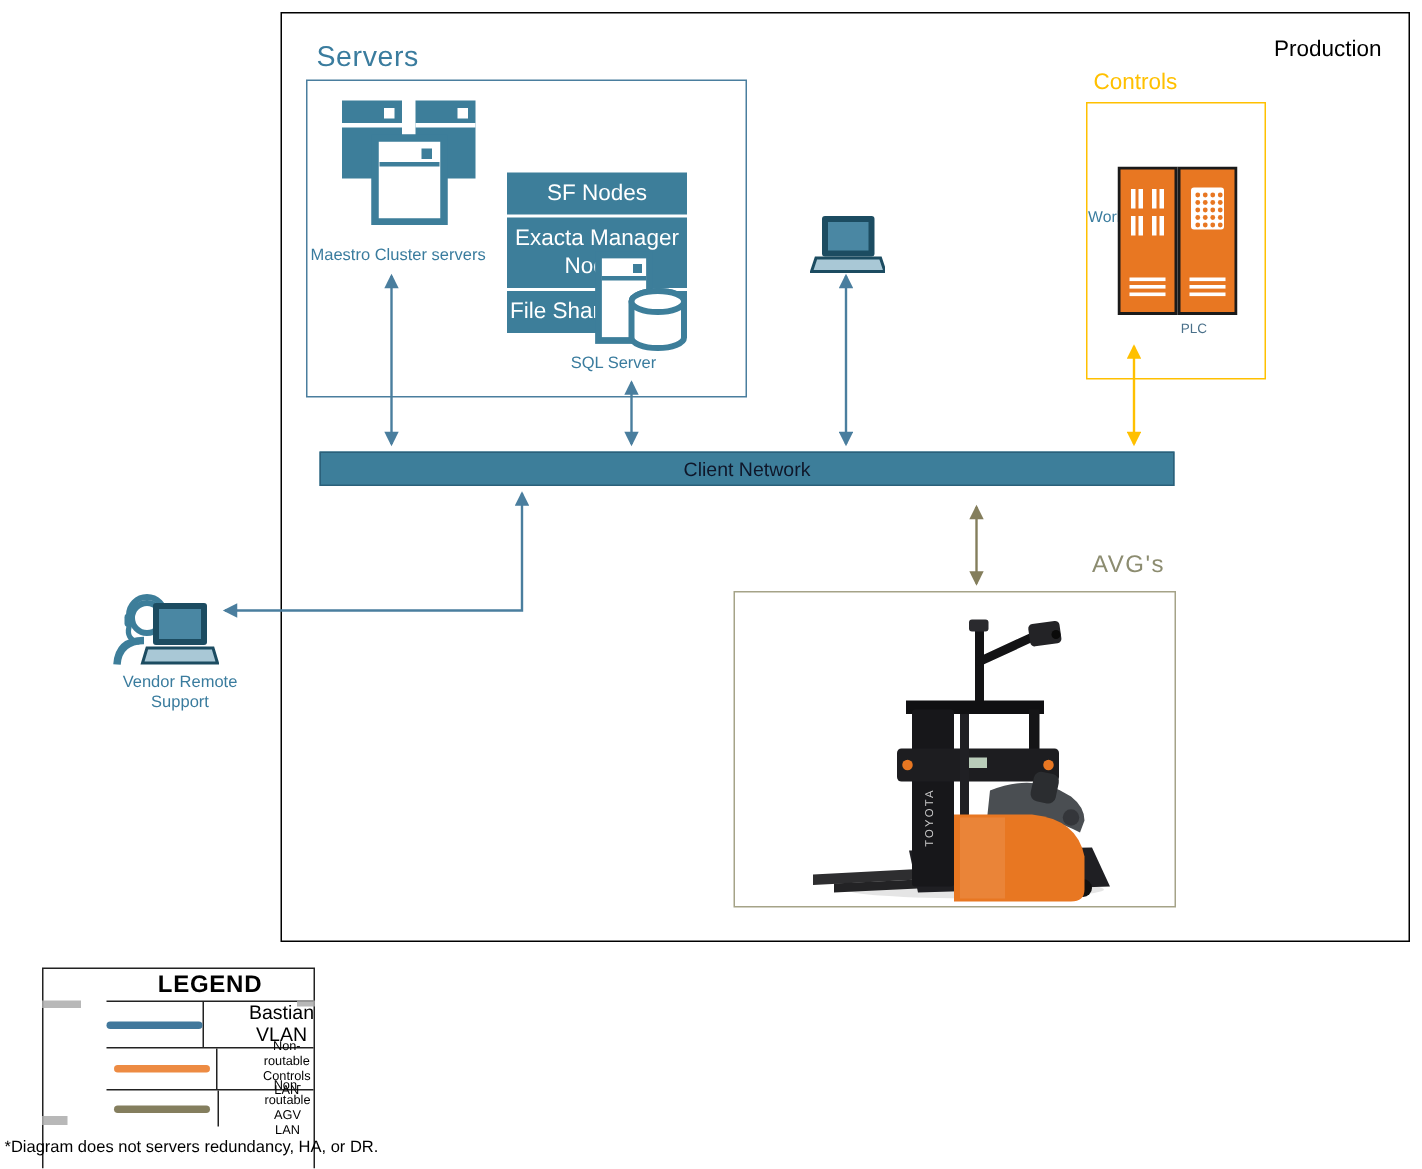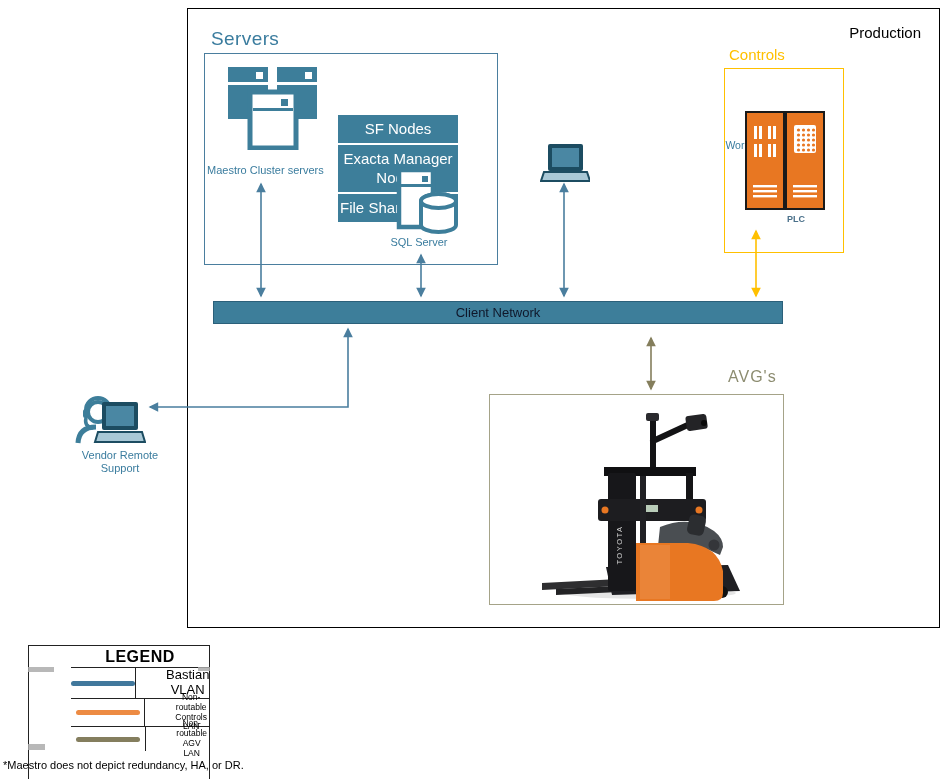--- a/index.html
+++ b/index.html
@@ -9,33 +9,33 @@
 
   .abs { position:absolute; }
 
   
   .production-box { left:187px; top:8px; width:753px; height:620px; border:1.5px solid #000; background:#fff; }
   .production-label { right:18px; top:4px; font-size:15px; color:#000;margin-top:11px; }
 
   .servers-box { left:16px; top:44px; width:294px; height:212px; border:1.5px solid var(--teal_line); }
   .servers-title { left:23px; top:19px; font-size:19px; color:var(--teal_text); letter-spacing:.4px; }
 
-  .controls-box { left:536px; top:59px; width:120px; height:185px; border:1.5px solid var(--gold);font-weight:bold; }
+  .controls-box { left:536px; top:59px; width:120px; height:185px; border:1.5px solid var(--gold); }
   .controls-title { left:541px; top:37px; font-size:15px; color:var(--gold); }
 
   .avg-box { left:301px; top:385px; width:295px; height:211px; border:1px solid var(--olive_border); background:#fff; }
   .avg-title { left:540px; top:359px; font-size:16px; color:var(--olive_text); letter-spacing:1px; }
 
   
   .node-stack { left:133px; top:61px; width:120px; display:flex; flex-direction:column; gap:2px; }
   .node-pill { background:var(--teal_fill); color:#fff; font-size:15px; text-align:center;
                padding:5px 2px; line-height:1.22; }
 
   .maestro-label { left:2px; top:110px; width:140px; font-size:11px; color:var(--teal_text); }
-  .sql-label { left:182px; top:182px; width:64px; font-size:11px; color:var(--teal_text); text-align:center; }
+  .sql-label { left:172px; top:182px; width:64px; font-size:11px; color:var(--teal_text); text-align:center; }
 
   .workstation-label { left:520px; top:130px; width:90px; font-size:10.5px; color:var(--teal_text); text-align:center; }
   .plc-label { left:44px; top:145px; width:54px; font-size:9px; color:#4a708a; text-align:center; }
 
   
   .network-bar { left:213px; top:301px; width:570px; height:23px; background:var(--teal_fill);
                  border:1px solid #2b607a; color:#0f172a; font-size:13px;
                  display:flex; align-items:center; justify-content:center; }
 
   
@@ -259,14 +259,14 @@
         <div class="legend-line" style="background: rgb(132, 126, 94);"></div>
       </div>
       <div class="legend-label-cell">Non-routable AGV LAN</div>
     </div>
   </div>
 
   <div class="abs artifact" style="left:28px; top:667px; width:26px; height:5px;"></div>
   <div class="abs artifact" style="left:198px; top:667px; width:12px; height:4px;"></div>
   <div class="abs artifact" style="left:28px; top:744px; width:17px; height:6px;"></div>
 
-  <div class="abs footer-note">*Maestro does not depict redundancy, HA, or DR.</div>
+  <div class="abs footer-note">*Diagram does not servers redundancy, HA, or DR.</div>
 </div>
 
 </body></html>

